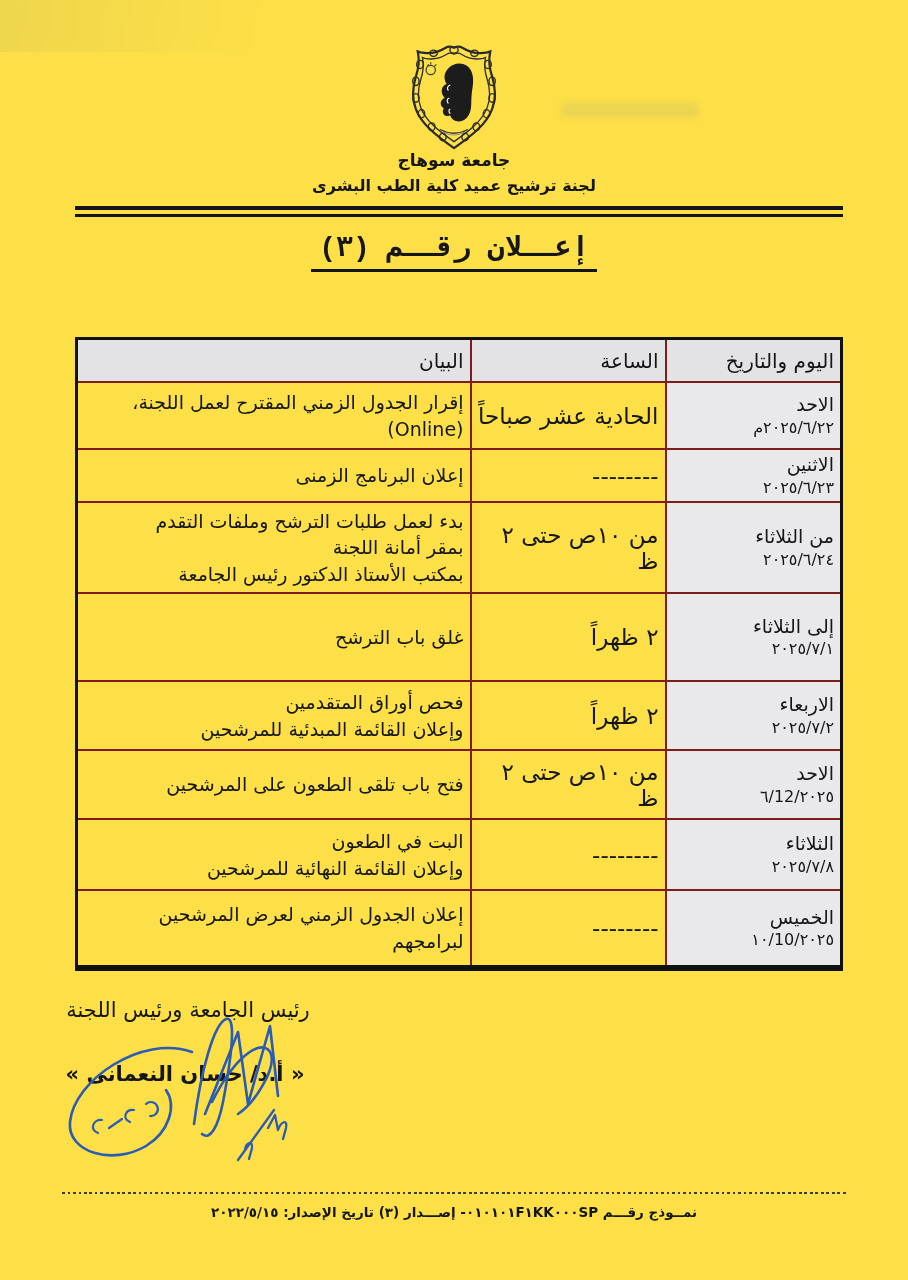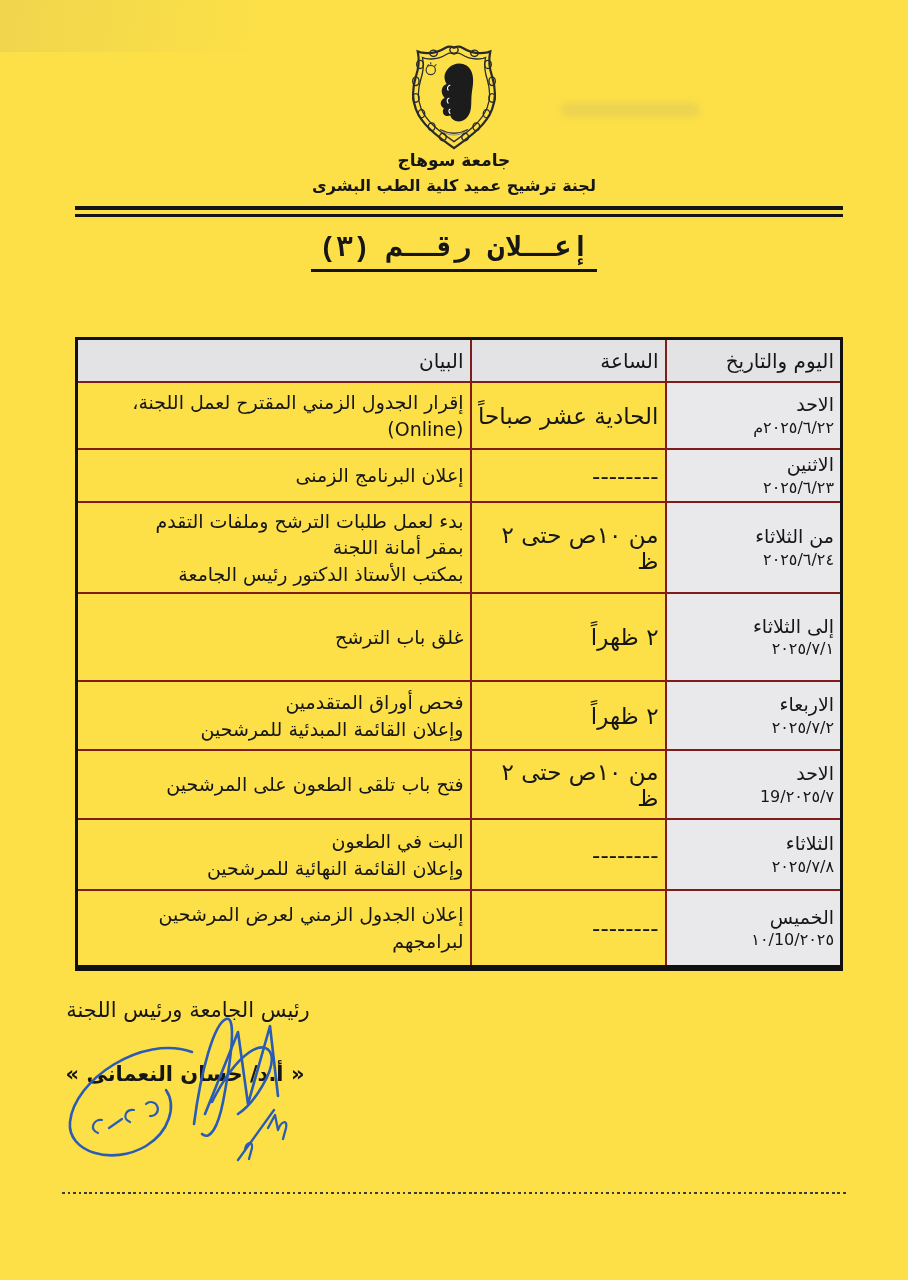--- a/index.html
+++ b/index.html
@@ -239,21 +239,21 @@
         </td>
         <td class="time-cell">٢ ظهراً</td>
         <td class="stmt-cell">
           <div class="stmt-line">فحص أوراق المتقدمين</div>
           <div class="stmt-line">وإعلان القائمة المبدئية للمرشحين</div>
         </td>
       </tr>
       <tr class="r5">
         <td class="day-cell">
           <div class="day-name">الاحد</div>
-          <div class="day-date">٢٠٢٥/٧/19</div>
+          <div class="day-date">٢٠٢٥/12/٦</div>
         </td>
         <td class="time-cell">من ١٠ص حتى ٢ ظ</td>
         <td class="stmt-cell">
           <div class="stmt-line">فتح باب تلقى الطعون على المرشحين</div>
         </td>
       </tr>
       <tr class="r6">
         <td class="day-cell">
           <div class="day-name">الثلاثاء</div>
           <div class="day-date">٢٠٢٥/٧/٨</div>
@@ -293,14 +293,17 @@
     <path d="M152,118 C159,64 172,18 184,13 C195,9 189,54 181,96 C176,121 168,135 160,128"></path>
     <path d="M163,108 L196,26 L206,98 L228,20 L236,90"></path>
     <path d="M170,96 C196,44 223,32 229,48 C234,63 212,98 196,108"></path>
 
     <path d="M196,154 L232,104" stroke-width="2.3"></path>
     <path d="M203,144 c1,-8 8,-10 7,-2 l-3,11" stroke-width="2.3"></path>
     <path d="M226,122 l7,-13 l3,15 c3,-9 10,-11 8,-2 l-3,11" stroke-width="2.3"></path>
   </svg>
 
   <div class="footer-divider"></div>
+  <div class="form-line">
+    <span>نمــوذج رقـــم </span><span class="code" dir="ltr">٠١٠١٠١F١KK٠٠٠SP</span><span>- إصـــدار (٣)  تاريخ الإصدار: ٢٠٢٢/٥/١٥</span>
+  </div>
 
 </div>
 
 </body></html>

